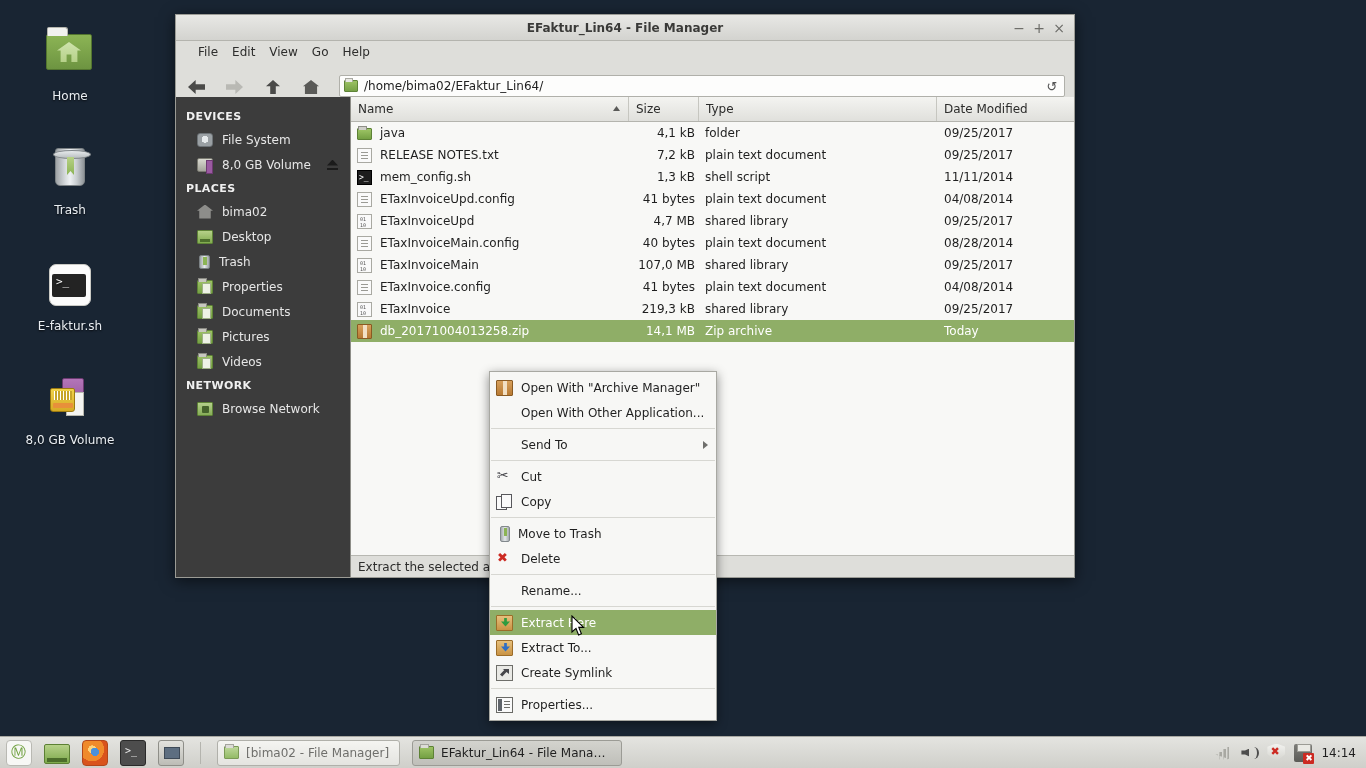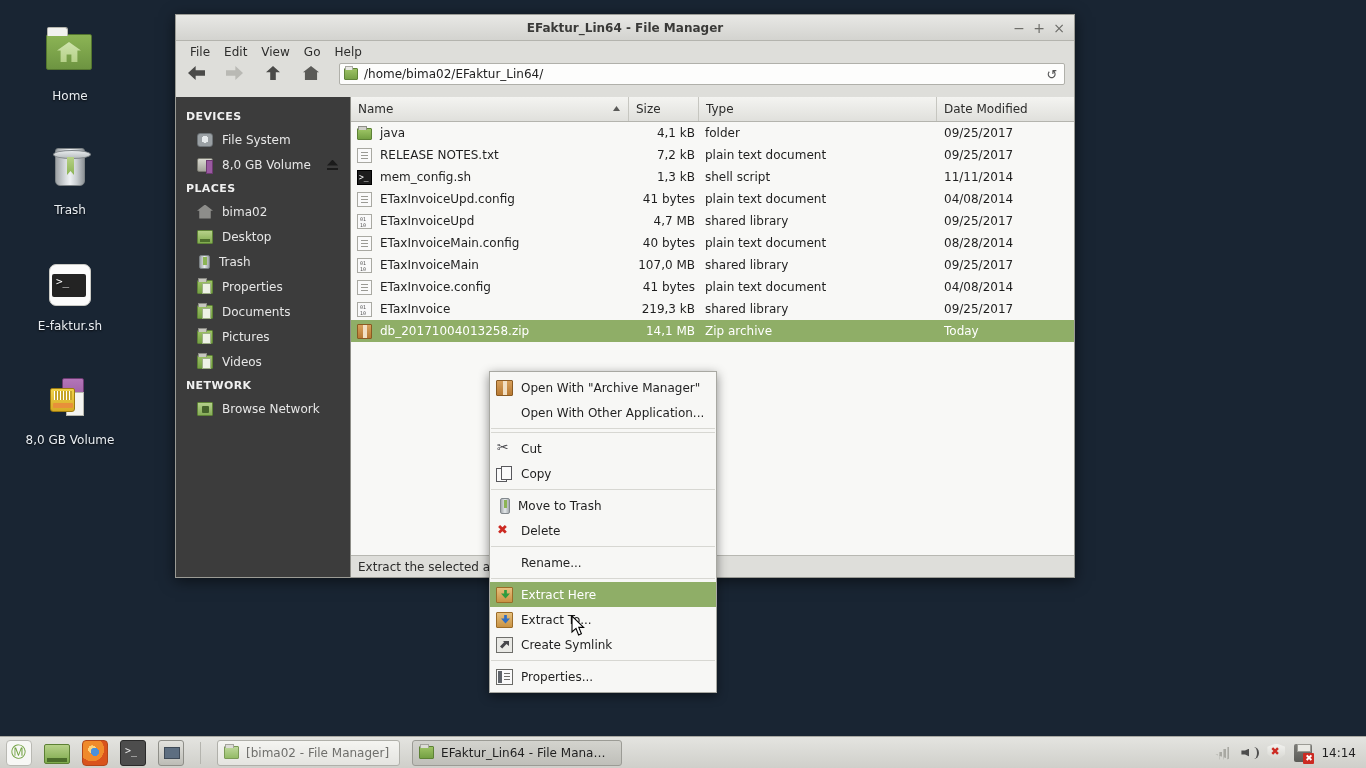--- a/index.html
+++ b/index.html
@@ -142,31 +142,31 @@
   .win-btn {
     width: 18px; height: 18px;
     display: flex; align-items: center; justify-content: center;
     color: #6c6c68; font-size: 14px; line-height: 14px;
   }
 
   .menubar {
     height: 22px;
     background: #dededa;
     display: flex; align-items: center;
-    padding-left: 7px;
+    padding-left: 15px;
     flex: 0 0 auto;
   }
   .menubar span {
     padding: 2px 7px; font-size: 12px; color: #2d2d2c;
   }
 
   .toolbar {
     height: 34px;
     background: #dededa;
-    display: flex; align-items: flex-start;
+    display: flex; align-items: flex-end;
     padding: 0 9px 0 11px; gap: 18px;
     flex: 0 0 auto;
   }
   .nav-btn { width: 20px; height: 20px; position: relative; }
   .arrow-left, .arrow-right, .arrow-up {
     position: absolute; left: 1px; top: 3px;
     width: 17px; height: 14px;
   }
   .arrow-left  { background: #4a4a48; clip-path: polygon(0 50%,45% 0,45% 30%,100% 30%,100% 70%,45% 70%,45% 100%); }
   .arrow-right { background: #b9b9b4; clip-path: polygon(100% 50%,55% 0,55% 30%,0 30%,0 70%,55% 70%,55% 100%); }
@@ -667,20 +667,25 @@
   <div id="ctxmenu">
     <div class="mi">
       <span class="mi-ico mico-archive"></span>
       <span class="mi-lbl">Open With "Archive Manager"</span>
     </div>
     <div class="mi">
       <span class="mi-ico"></span>
       <span class="mi-lbl">Open With Other Application...</span>
     </div>
     <div class="msep"></div>
+    <div class="mi">
+      <span class="mi-ico"></span>
+      <span class="mi-lbl">Send To</span>
+      <span class="submark"></span>
+    </div>
     <div class="msep"></div>
     <div class="mi">
       <span class="mi-ico mico-cut"></span>
       <span class="mi-lbl">Cut</span>
     </div>
     <div class="mi">
       <span class="mi-ico mico-copy"></span>
       <span class="mi-lbl">Copy</span>
     </div>
     <div class="msep"></div>

